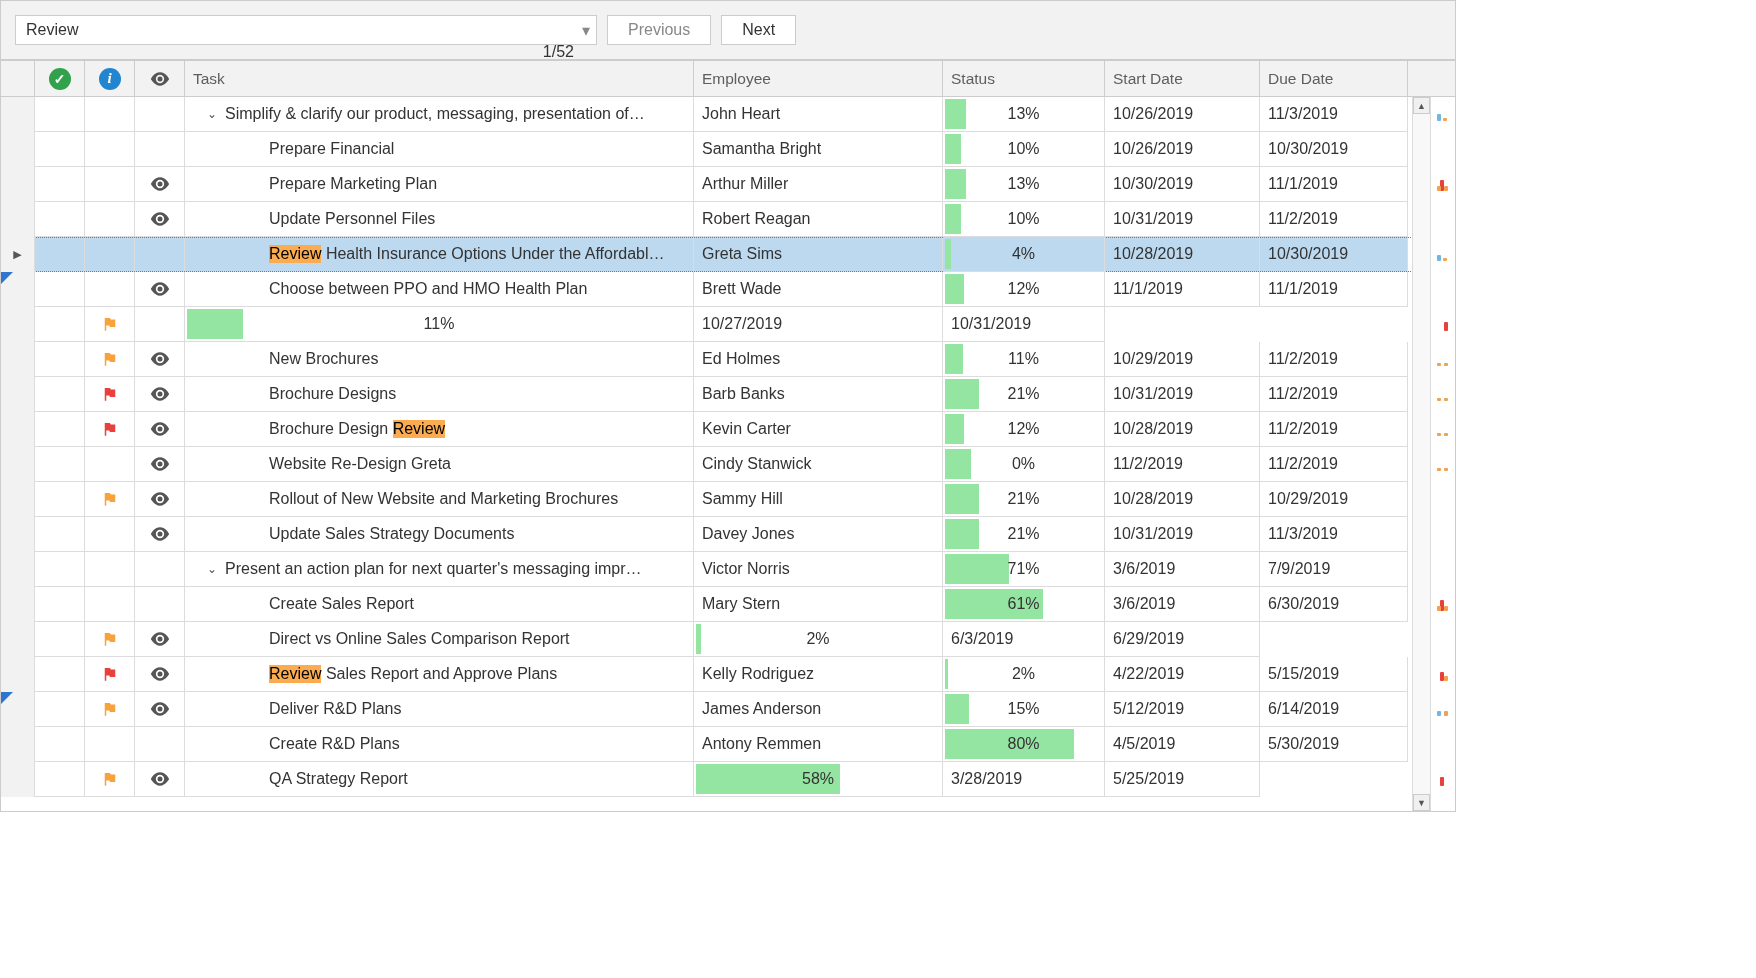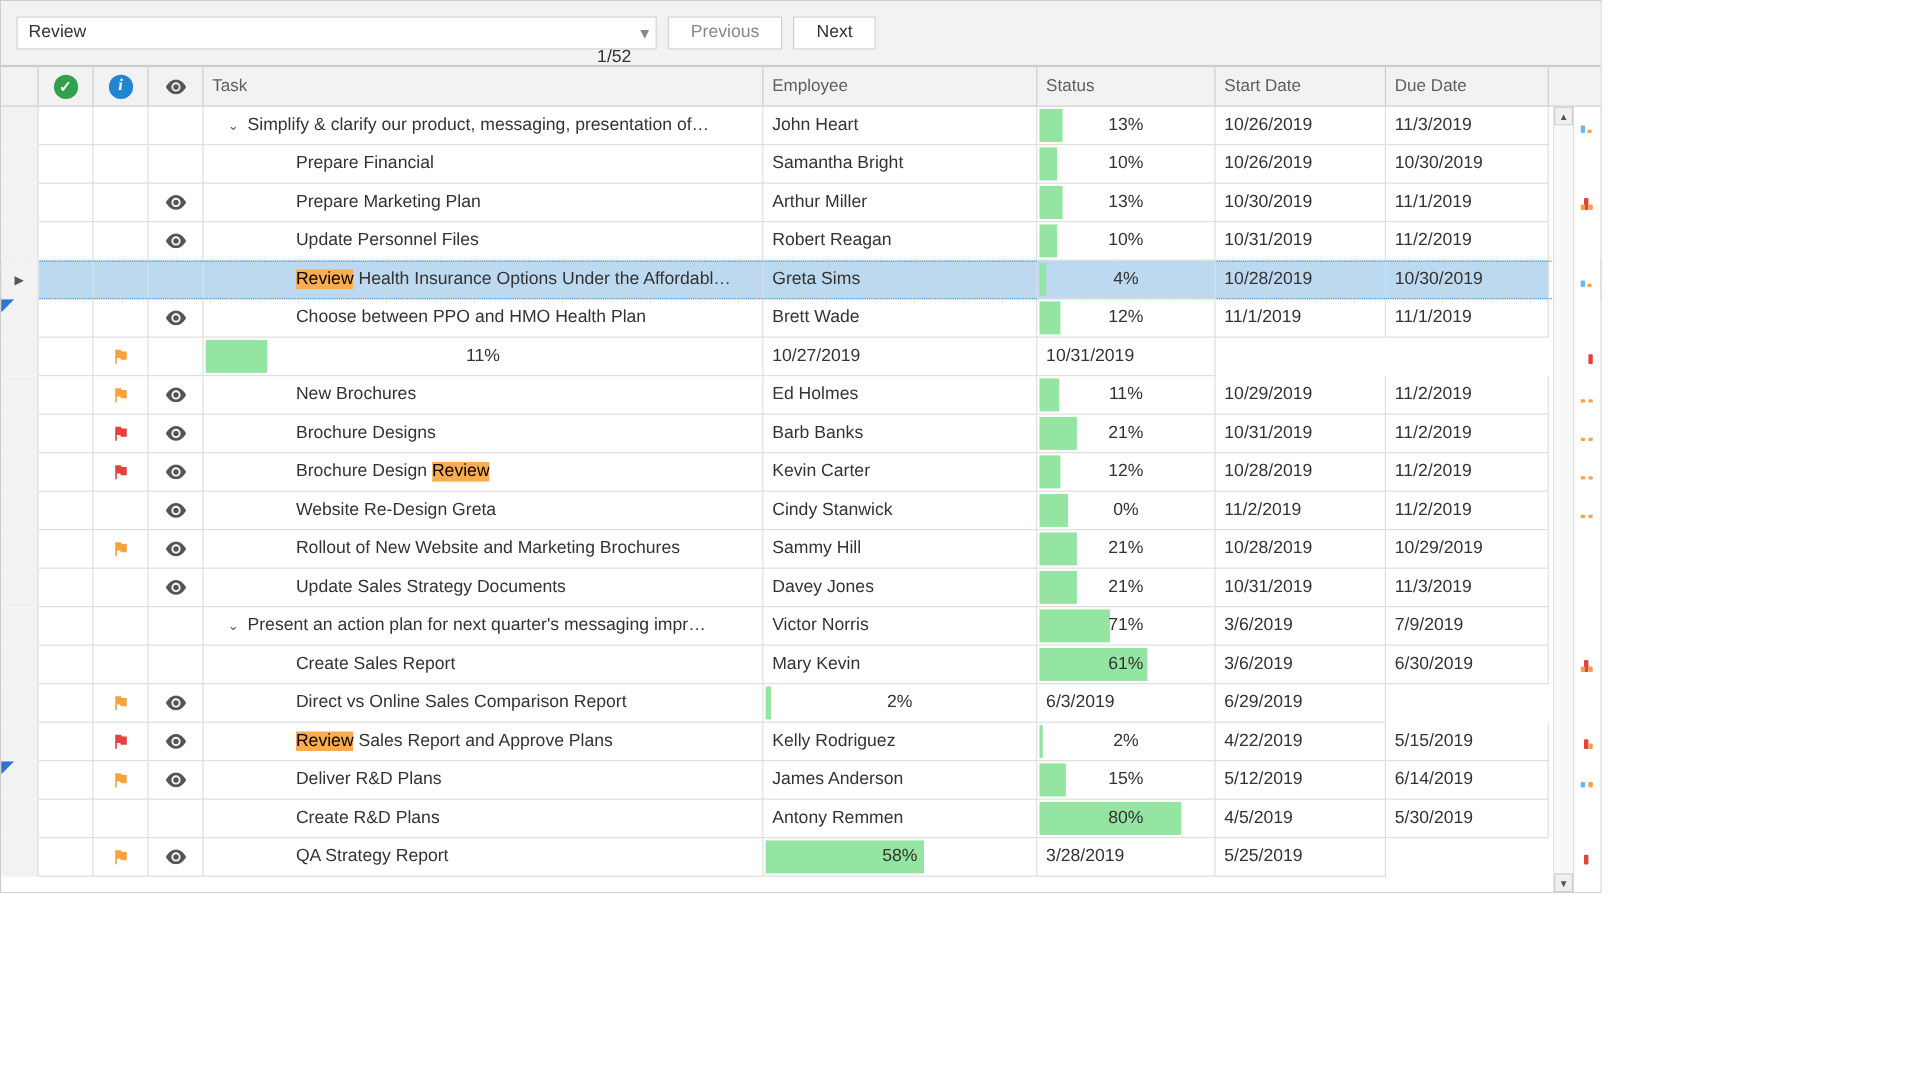--- a/index.html
+++ b/index.html
@@ -800,21 +800,21 @@
     <div class="cell-flag"></div>
     <div class="cell-watch"></div>
     <div>
       <span class="task-cell">
         <span class="indent" style="width:70px"></span>
 
         <span class="task-text">Create Sales Report</span>
       </span>
     </div>
     <div>
-      <span>Mary Kevin</span>
+      <span>Mary Stern</span>
     </div>
     <div class="cell-status">
       <div class="status-wrap">
         <div class="status-bar" style="width:61%"></div>
         <div class="status-label">61%</div>
       </div>
     </div>
     <div>
       <span>3/6/2019</span>
     </div>

